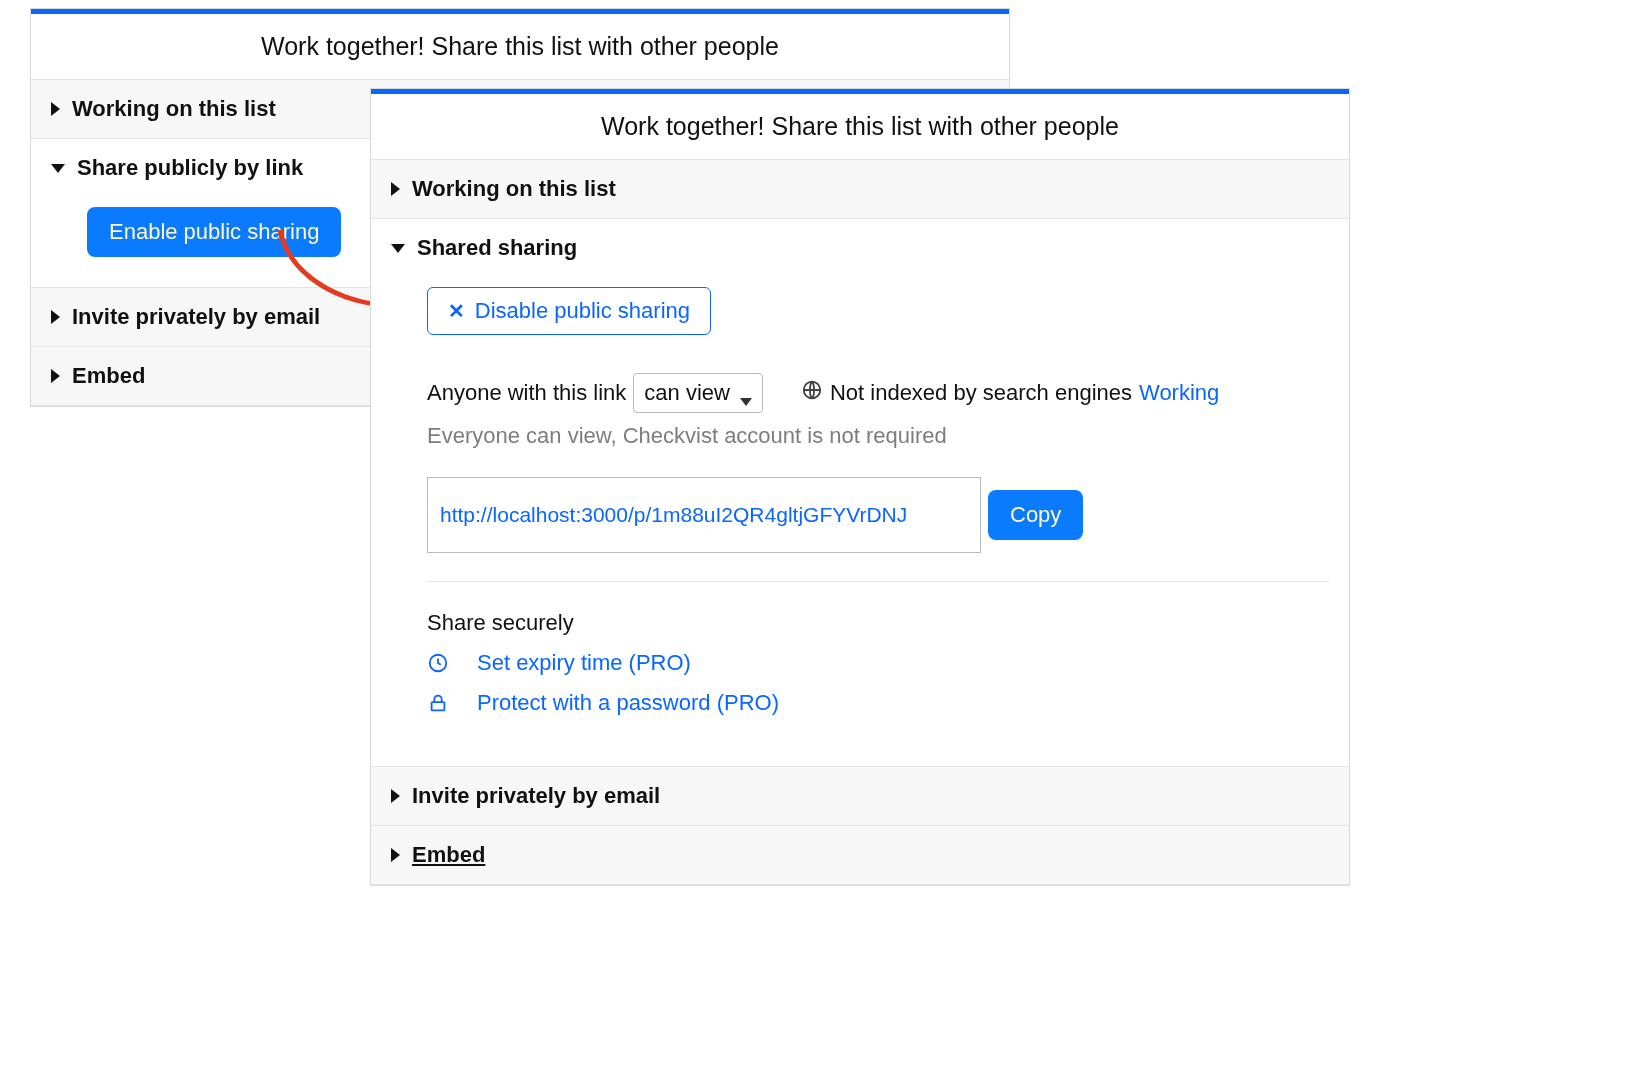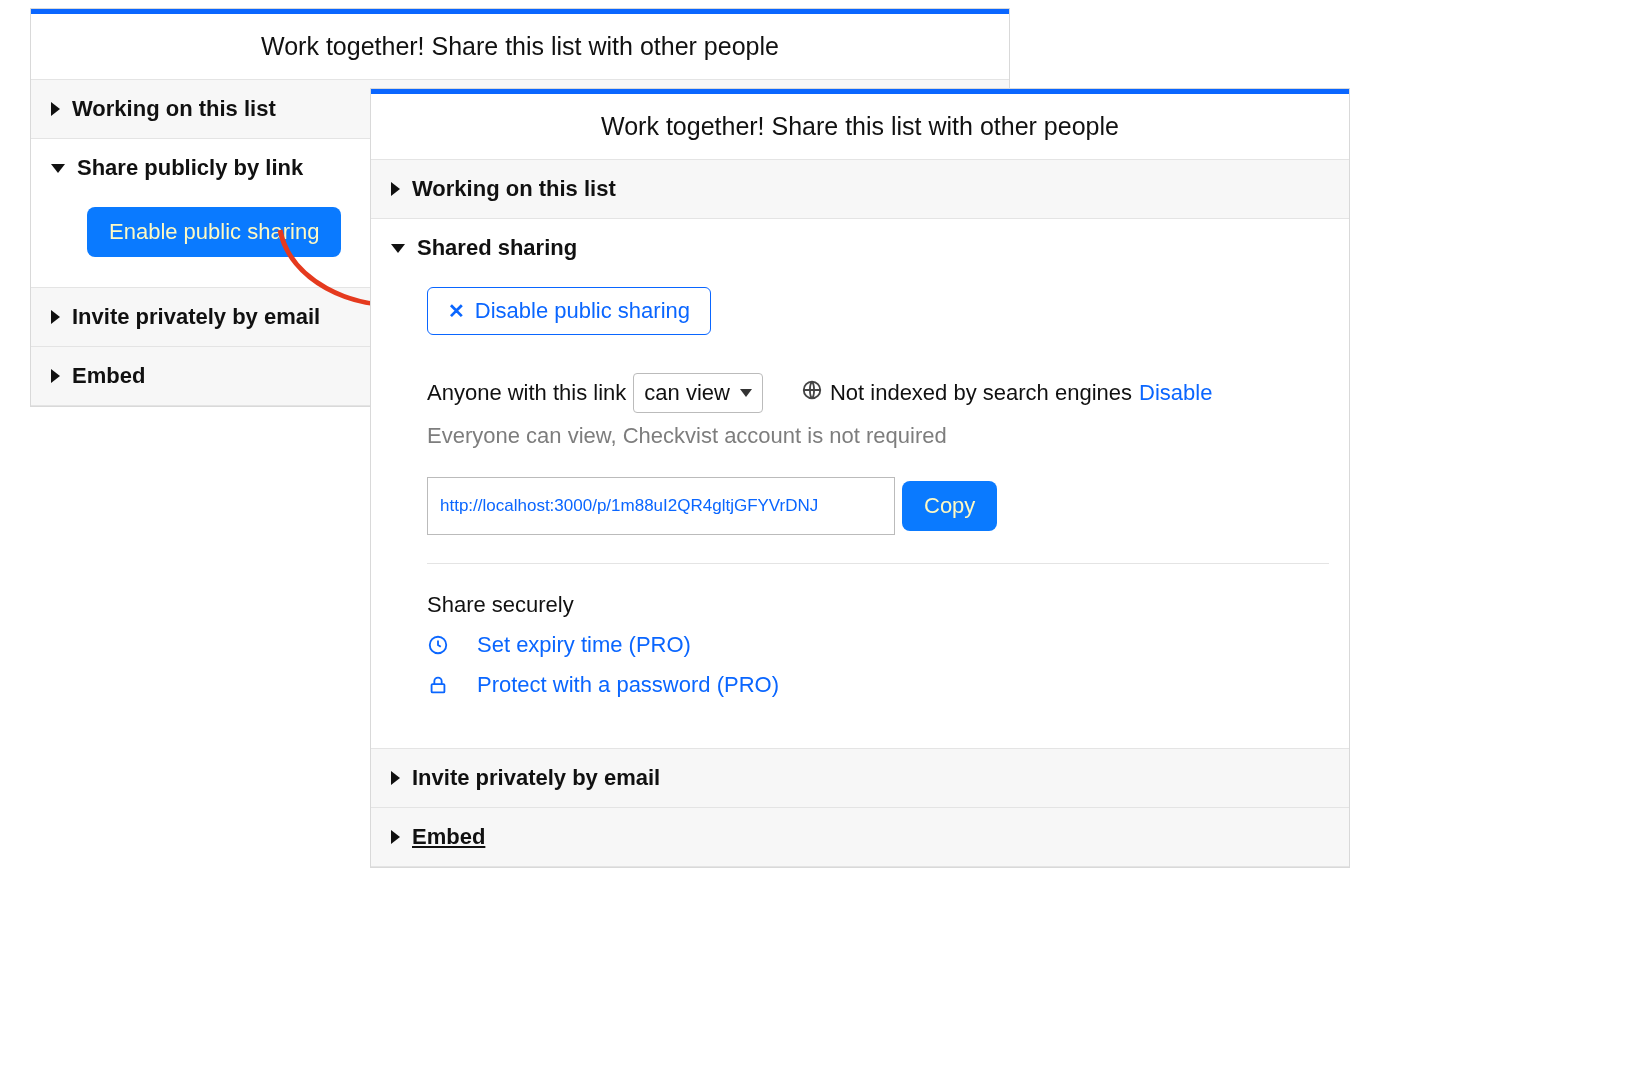--- a/index.html
+++ b/index.html
@@ -87,39 +87,39 @@
     display: flex;
     align-items: center;
     gap: 7px;
     flex-wrap: wrap;
   }
   .select {
     border: 1px solid #bbb;
     border-radius: 4px;
     padding: 6px 10px;
     display: inline-flex;
-    align-items: center;
+    align-items: flex-end;
     gap: 10px;
     cursor: pointer;
     background: #fff;
   }
   .select-caret {
     width: 0; height: 0;
     border-width: 8px 6px 0 6px;
     border-style: solid;
     border-color: #333 transparent transparent transparent;
   }
   .link { color: #0a66ff; cursor: pointer; }
   .muted { color: #7d7d7d; }
   .url-input {
     border: 1px solid #bbb;
-    padding: 18px 12px;
-    font-size: 17px;
-    color: #0a66ff;
-    width: 468px;
+    padding: 25px 12px;
+    font-size: 21px;
+    color: #0a66ff;
+    width: 554px;
     background: #fff;
   }
   .hr {
     border: none;
     border-top: 1px solid #e4e4e4;
     margin: 28px 0;
   }
   .secure-link {
     display: flex;
     align-items: center;
@@ -211,21 +211,21 @@
           <span class="select-caret"></span>
         </span>
         <span style="width:24px"></span>
         <span class="globe">
           <svg class="icon-svg" viewBox="0 0 24 24">
               <circle cx="12" cy="12" r="9"></circle>
               <path d="M3 12h18M12 3c3 3 3 15 0 18M12 3c-3 3-3 15 0 18"></path>
             </svg>
         </span>
         <span>Not indexed by search engines</span>
-        <span class="link">Disable</span>
+        <span class="link">Working</span>
       </div>
 
       <div class="muted" style="margin-top:10px">Everyone can view, Checkvist account is not required</div>
 
       <div class="row" style="margin-top:28px">
         <input class="url-input" readonly="" value="http://localhost:3000/p/1m88uI2QR4gltjGFYVrDNJ" style="">
         <button class="btn-primary">Copy</button>
       </div>
 
       <hr class="hr">

